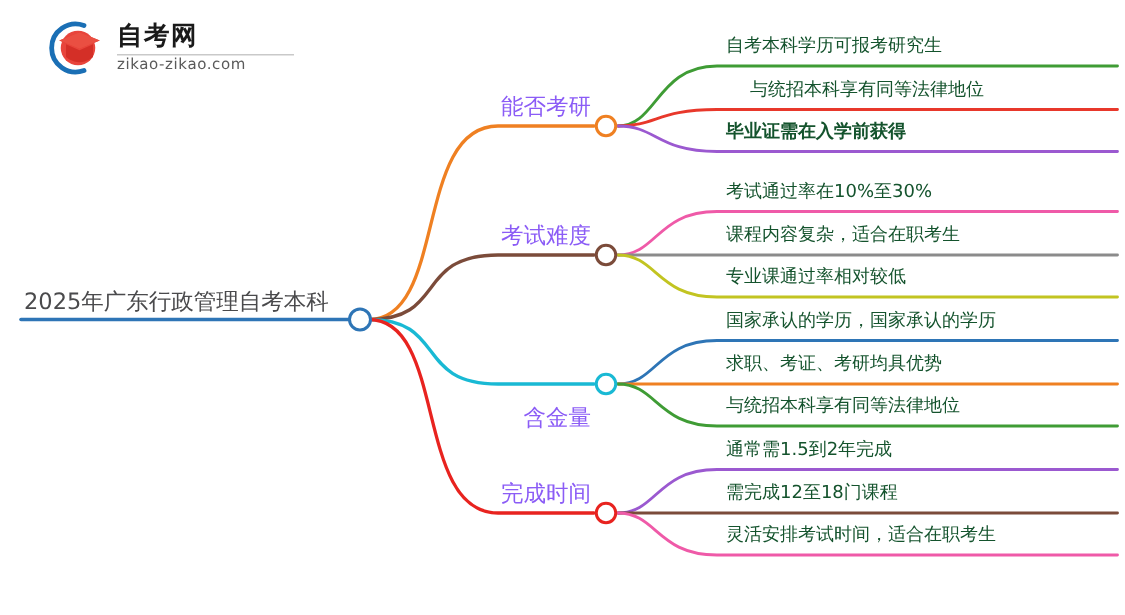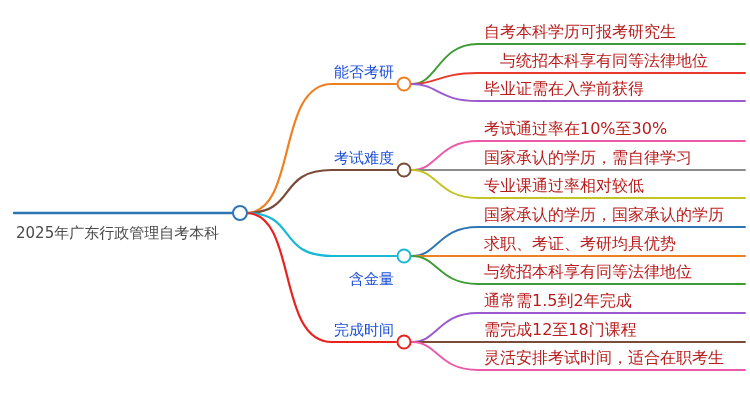--- a/index.html
+++ b/index.html
@@ -32,28 +32,44 @@
 
   
   .node-label{
     position:absolute;
     font-family:"DejaVu Sans","Liberation Sans",sans-serif;
     color:#58585a;
     white-space:nowrap;
     line-height:1;
   }
   .root-label{font-size:15px;color:#4a4a4c;}
-  .branch-label{font-size:15px;color:#1d4ed8;}
-  .leaf-label{font-size:16px;color:#b91c1c;}
+  .branch-label{font-size:15px;color:#8b5cf6;font-family:Liberation Mono, monospace;}
+  .leaf-label{font-size:12px;color:#14532d;}
 </style>
 </head>
 <body>
 
 <div id="stage">
 
+  <div class="logo-wrap">
+    <div class="logo-mark">
+      <svg width="42" height="40" viewBox="0 0 42 40">
+        <path d="M26 5 A16 16 0 1 0 26 35" fill="none" stroke="#1a6fb5" stroke-width="3.2" stroke-linecap="round"></path>
+        <circle cx="22" cy="20" r="11.5" fill="#e8453c"></circle>
+        <path d="M9.5 15 L23 9.5 L36.5 15 L23 20.5 Z" fill="#e23b2e"></path>
+        <path d="M14 17.5 L14 26 C14 26 18 29.5 23 29.5 C28 29.5 32 26 32 26 L32 17.5 L23 21.5 Z" fill="#d42f27"></path>
+        <path d="M9.5 15 L23 9.5 L36.5 15 L23 20.5 Z" fill="#ea4f42"></path>
+      </svg>
+    </div>
+    <div class="logo-text">
+      <div class="logo-cn">自考网</div>
+      <div class="logo-rule"></div>
+      <div class="logo-en">zikao-zikao.com</div>
+    </div>
+  </div>
 
   <svg class="wires" viewBox="0 0 750 410">
     <g id="wire-group">
         <path d="M 14 213 L 233 213" fill="none" stroke="#2e75b6" stroke-width="2.4" stroke-linecap="round"></path>
         <path d="M 246 213 C 298 213 276 84 332 84 L 396 84" fill="none" stroke="#ef8022" stroke-width="2.2" stroke-linecap="round"></path>
         <path d="M 412 84 C 438 84 438 44 478 44 L 745 44" fill="none" stroke="#3f9c35" stroke-width="1.9" stroke-linecap="round"></path>
         <path d="M 412 84 C 438 84 438 73 478 73 L 745 73" fill="none" stroke="#e8382b" stroke-width="1.9" stroke-linecap="round"></path>
         <path d="M 412 84 C 438 84 438 101 478 101 L 745 101" fill="none" stroke="#9b59d0" stroke-width="1.9" stroke-linecap="round"></path>
         <path d="M 246 213 C 298 213 276 170 332 170 L 396 170" fill="none" stroke="#7b4b3a" stroke-width="2.2" stroke-linecap="round"></path>
         <path d="M 412 170 C 438 170 438 141 478 141 L 745 141" fill="none" stroke="#ef5aa8" stroke-width="1.9" stroke-linecap="round"></path>
@@ -71,28 +87,28 @@
     <g id="node-group">
         <circle cx="404" cy="84" r="6.5" fill="#ffffff" stroke="#ef8022" stroke-width="2"></circle>
         <circle cx="404" cy="170" r="6.5" fill="#ffffff" stroke="#7b4b3a" stroke-width="2"></circle>
         <circle cx="404" cy="256" r="6.5" fill="#ffffff" stroke="#19b9d4" stroke-width="2"></circle>
         <circle cx="404" cy="342" r="6.5" fill="#ffffff" stroke="#e8231f" stroke-width="2"></circle>
         <circle cx="240" cy="213" r="7" fill="#ffffff" stroke="#2e75b6" stroke-width="2"></circle>
       </g>
   </svg>
 
   <div id="label-layer">
-      <div class="node-label root-label" style="left: 16px; top: 194px; margin-top: 32px;">2025年广东行政管理自考本科</div>
+      <div class="node-label root-label" style="left: 16px; top: 194px;">2025年广东行政管理自考本科</div>
       <div class="node-label branch-label" style="right: 356px; top: 65px;">能否考研</div>
       <div class="node-label leaf-label" style="left: 484px; top: 24px;">自考本科学历可报考研究生</div>
       <div class="node-label leaf-label" style="left: 484px; top: 53px; margin-left: 16px;">与统招本科享有同等法律地位</div>
-      <div class="node-label leaf-label" style="left: 484px; top: 81px;">毕业证需在入学前获得</div>
+      <div class="node-label leaf-label" style="left: 484px; top: 81px; font-weight: bold;">毕业证需在入学前获得</div>
       <div class="node-label branch-label" style="right: 356px; top: 151px;">考试难度</div>
       <div class="node-label leaf-label" style="left: 484px; top: 121px; text-align: right;">考试通过率在10%至30%</div>
-      <div class="node-label leaf-label" style="left: 484px; top: 150px;">国家承认的学历，需自律学习</div>
+      <div class="node-label leaf-label" style="left: 484px; top: 150px;">课程内容复杂，适合在职考生</div>
       <div class="node-label leaf-label" style="left: 484px; top: 178px;">专业课通过率相对较低</div>
       <div class="node-label branch-label" style="right: 356px; top: 237px; margin-top: 35px;">含金量</div>
       <div class="node-label leaf-label" style="left: 484px; top: 207px;">国家承认的学历，国家承认的学历</div>
       <div class="node-label leaf-label" style="left: 484px; top: 236px;">求职、考证、考研均具优势</div>
       <div class="node-label leaf-label" style="left: 484px; top: 264px;">与统招本科享有同等法律地位</div>
       <div class="node-label branch-label" style="right: 356px; top: 323px;">完成时间</div>
       <div class="node-label leaf-label" style="left: 484px; top: 293px;">通常需1.5到2年完成</div>
       <div class="node-label leaf-label" style="left: 484px; top: 322px;">需完成12至18门课程</div>
       <div class="node-label leaf-label" style="left: 484px; top: 350px;">灵活安排考试时间，适合在职考生</div>
     </div>

